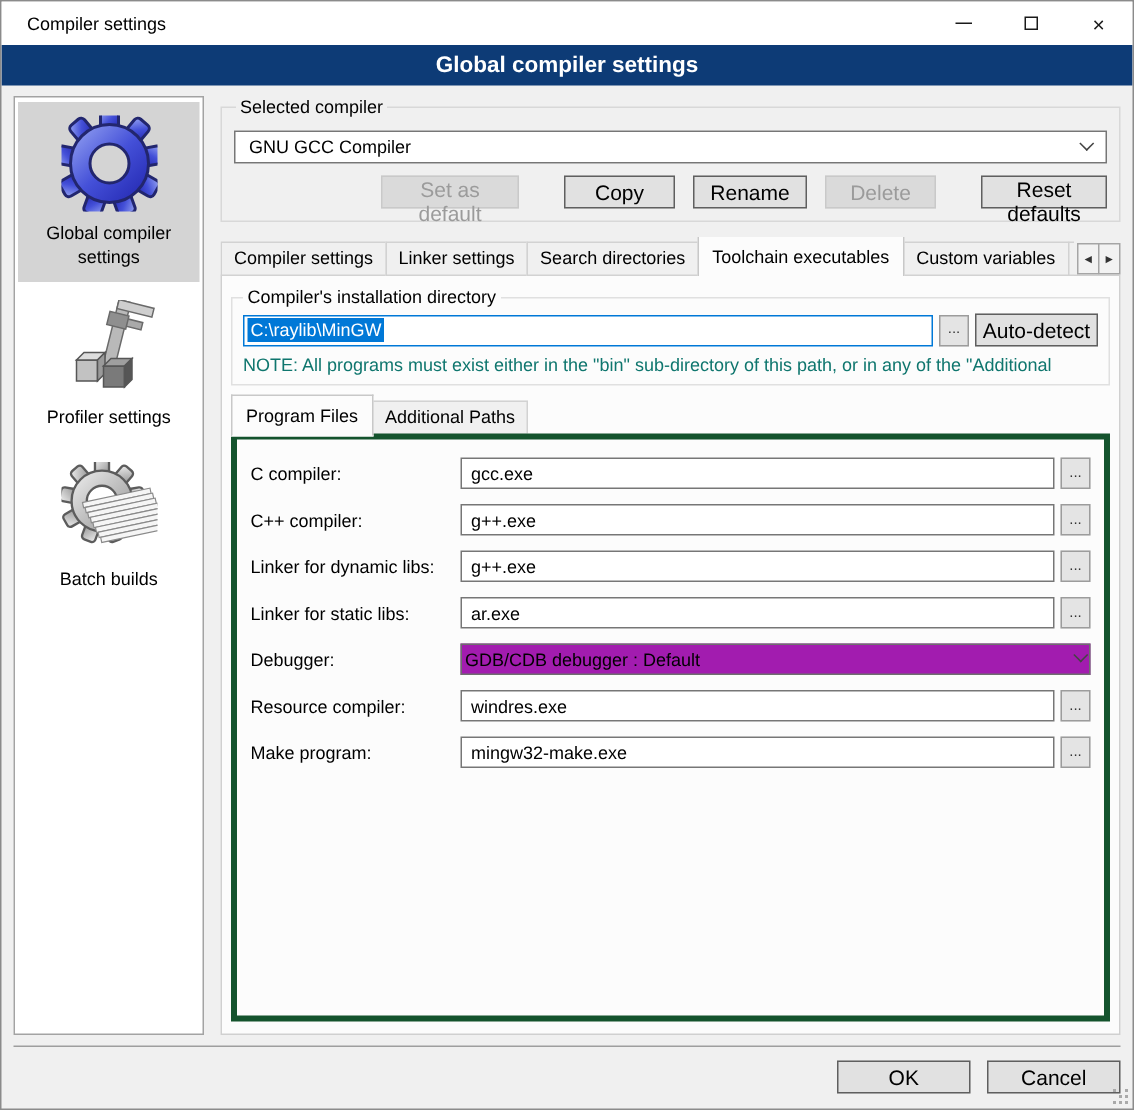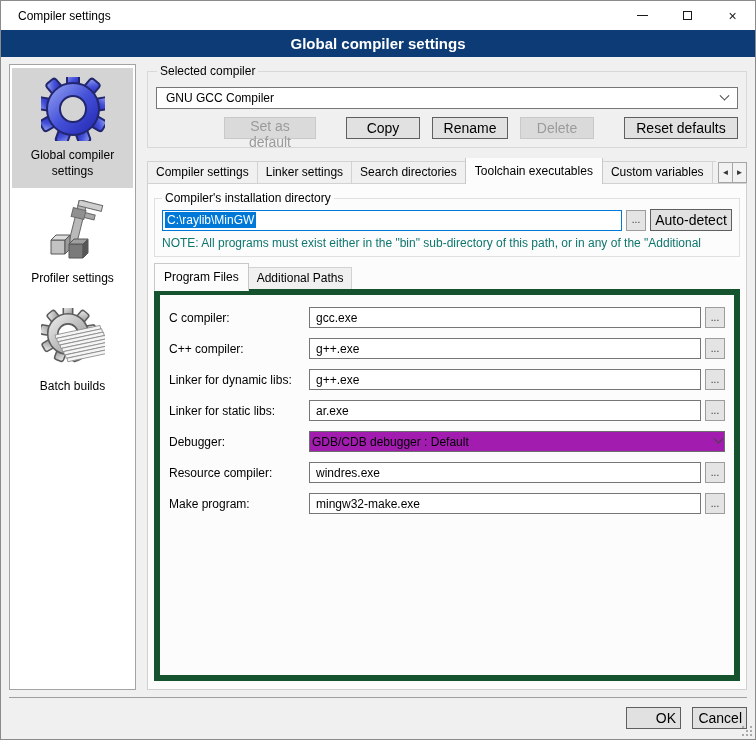--- a/index.html
+++ b/index.html
@@ -50,21 +50,21 @@
          border-bottom:1.4px solid #444; transform:rotate(45deg) translate(-2px,-2px); }
 
   .btnrow{ display:flex; justify-content:flex-end; align-items:center; margin-top:8px; }
   .btn{ height:22px; background:#e1e1e1; border:1px solid #5f5f5f; font-family:inherit;
         font-size:14px; color:#000; padding:0 4px; }
   .btn.disabled{ background:#dadada; border-color:#c9c9c9; color:#9b9b9b; }
   .b-setdef{ width:92px; margin-right:30px; }
   .b-copy{ width:74px; margin-right:12px; }
   .b-rename{ width:76px; margin-right:12px; }
   .b-delete{ width:74px; margin-right:30px; }
-  .b-reset{ width:114px; }
+  .b-reset{ width:84px; }
 
   
   .tabstrip{ margin-top:10px; position:relative; height:26px; }
   .tabs{ display:flex; align-items:flex-end; height:26px; overflow:hidden; margin-right:31px; }
   .tab{ flex-shrink:0; background:#f0f0f0; border:1px solid #d2d2d2; padding:3px 8px 4px;
         margin-right:-1px; white-space:nowrap; cursor:default; }
   .tab.active{ background:#fcfcfc; border-color:#c8c8c8; border-bottom-color:#fcfcfc;
                padding:6px 9px; margin-bottom:-1px; position:relative; z-index:2; }
   .tabscroll{ position:absolute; right:0; bottom:1px; display:flex; z-index:3; }
   .tsbtn{ width:15px; height:21px; background:#f2f2f2; border:1px solid #a5a5a5;
@@ -82,34 +82,34 @@
   .seltext{ background:#0078d7; color:#fff; padding:1px 2px; white-space:nowrap; }
   .browse-sm{ width:20px; min-width:20px; height:21px; background:#e4e4e4;
               border:1px solid #9c9c9c; font-size:10px; line-height:1; color:#333;
               font-family:inherit; padding:0; }
   .autodetect{ width:82px; height:22px; }
   .note{ color:#0f766e; margin-top:5px; white-space:nowrap; overflow:hidden; }
 
   
   .inner{ margin-top:9px; flex:1; display:flex; flex-direction:column; min-height:0; }
   .itabs{ display:flex; align-items:flex-end; height:24px; }
-  .ipanel{ flex:1; border:6px solid #14532d; background:#fcfcfc; margin-top:-1px;
+  .ipanel{ flex:1; border:4px solid #14532d; background:#fcfcfc; margin-top:-1px;
            padding:12px 9px; }
   .frow{ display:flex; align-items:center; margin-bottom:10px; }
   .flabel{ width:140px; min-width:140px; }
   .field{ flex:1; min-width:0; height:21px; border:1px solid #767676; background:#fff;
           font-family:inherit; font-size:12px; padding:0 6px; color:#000; }
   .fcombo{ flex:1; min-width:0; height:21px; background:#a21caf; border:1px solid #6e6e6e;
            display:flex; align-items:center; padding:0 2px; cursor:default; }
   .fbrowse{ margin-left:4px; }
 
   
   .divider{ border-top:1px solid #9e9e9e; margin-top:7px; }
   .footer{ display:flex; justify-content:flex-end; gap:11px; padding-top:9px; }
-  .fbtn{ width:55px;text-align:right; }
+  .fbtn{ width:89px; }
   .grip{ position:absolute; right:3px; bottom:3px; width:10px; height:10px; }
   .grip i{ position:absolute; left:0; top:0; width:2px; height:2px; background:#a9a9a9;
            box-shadow: 8px 8px 0 #a9a9a9, 8px 4px 0 #a9a9a9, 8px 0 0 #a9a9a9,
                        4px 8px 0 #a9a9a9, 4px 4px 0 #a9a9a9, 0 8px 0 #a9a9a9; }
   .grip i{ left:auto; top:auto; right:8px; bottom:8px; }
 </style>
 </head>
 <body>
 
 <div class="window">

